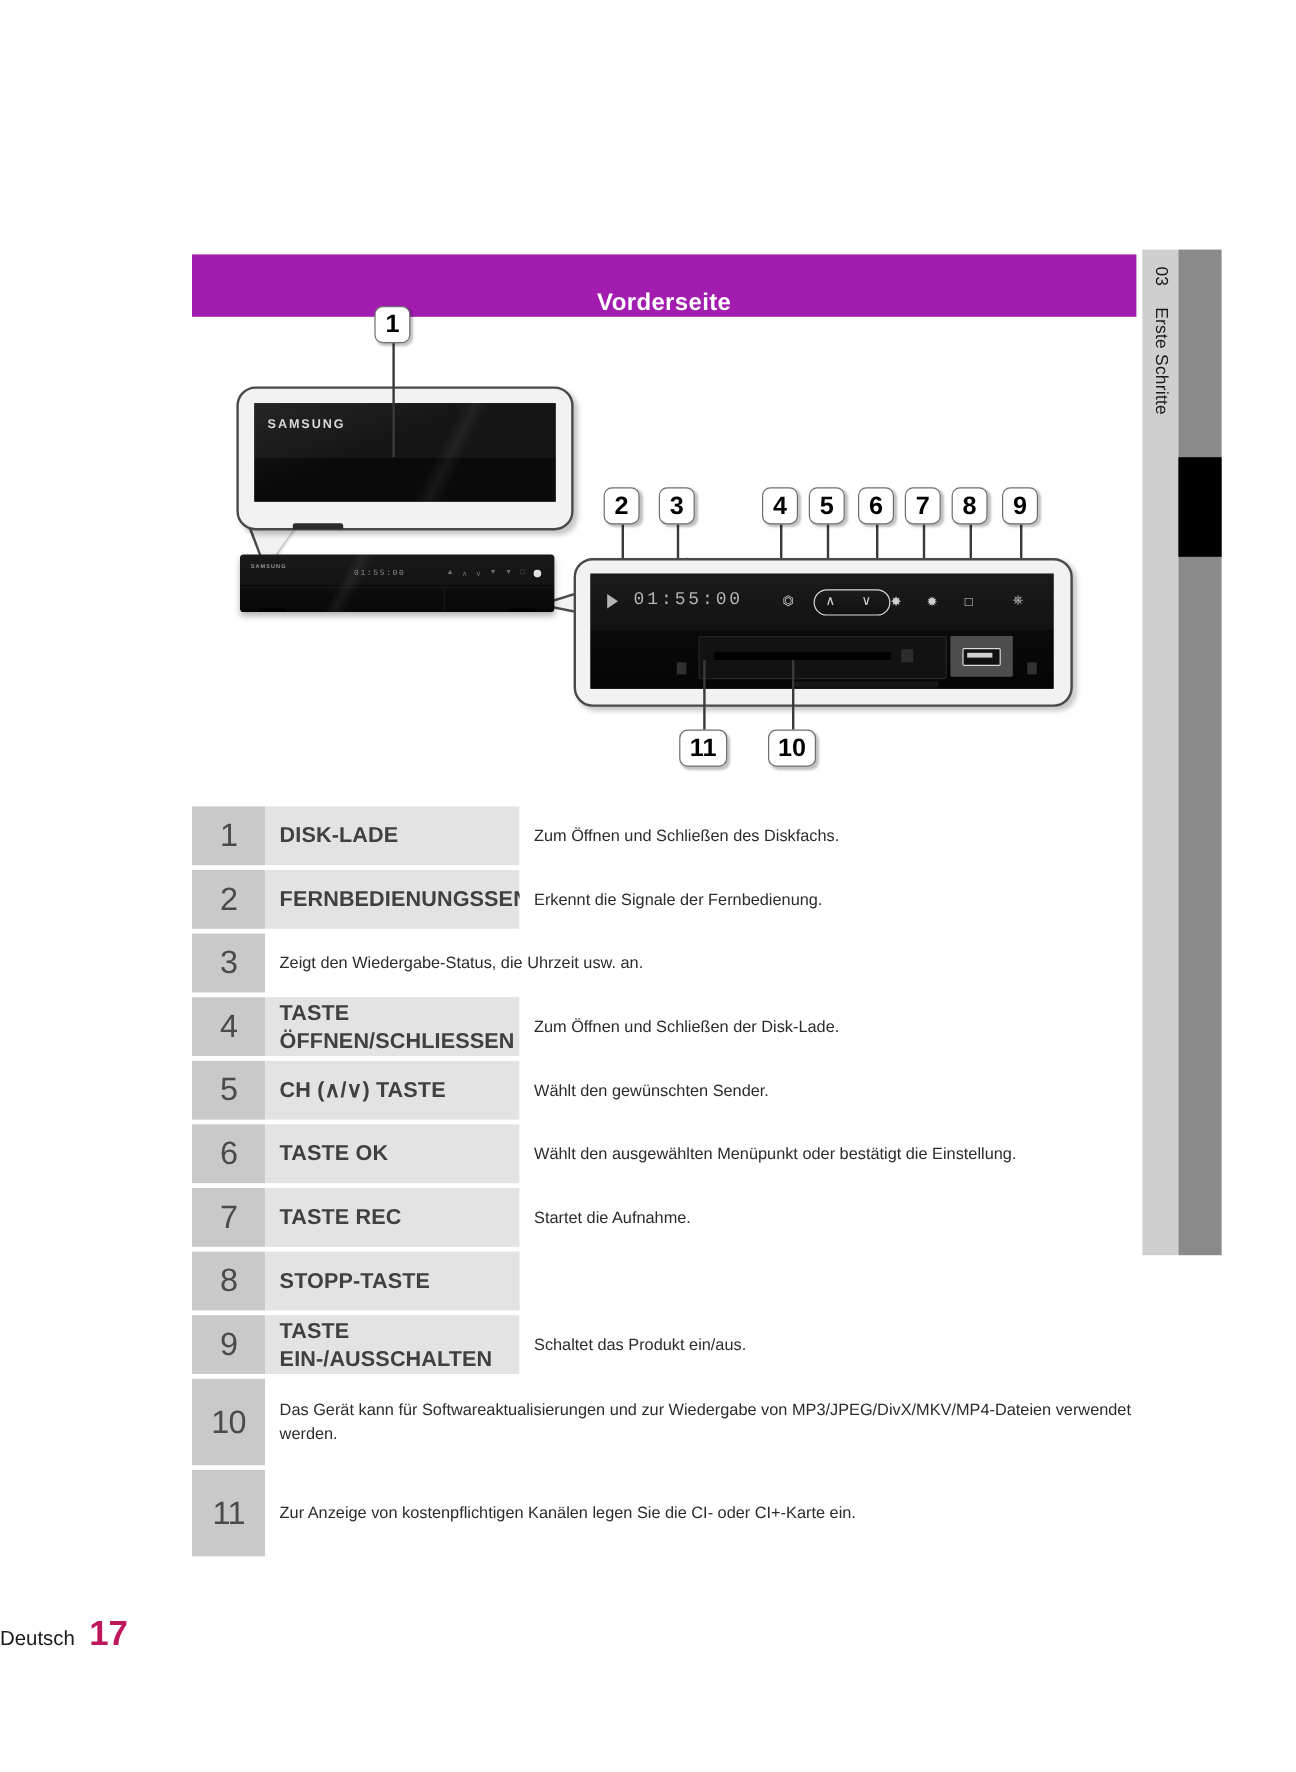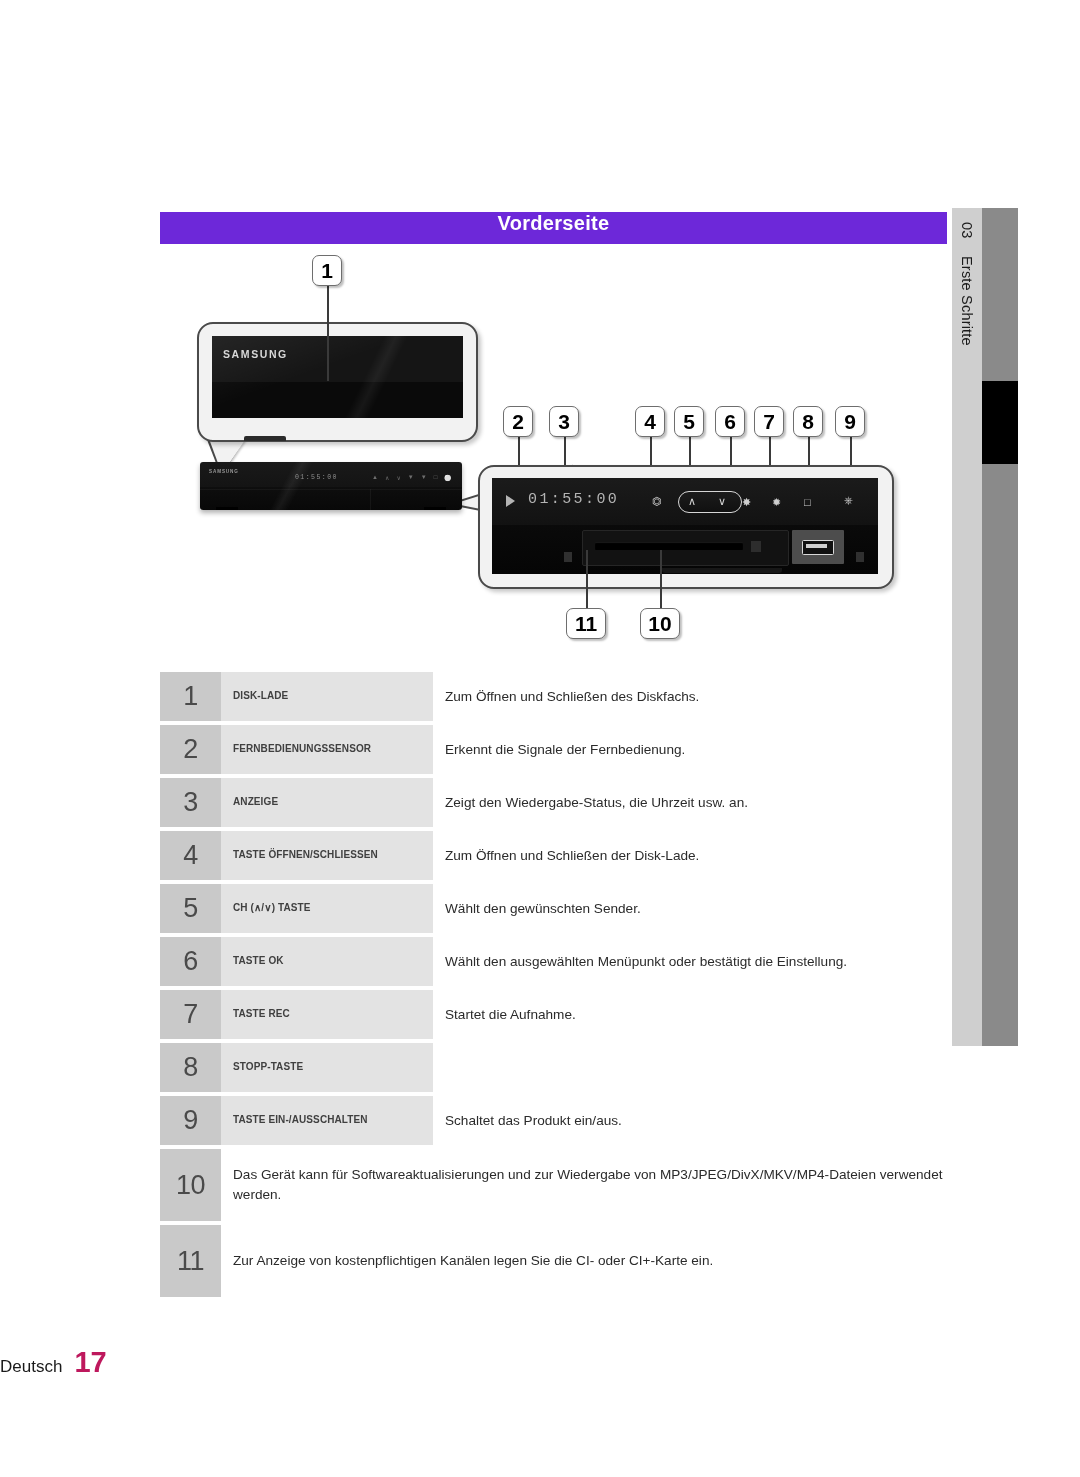--- a/index.html
+++ b/index.html
@@ -65,27 +65,27 @@
   }
   #side-tab-num { top: 14px; font-weight: 400; }
   #side-tab-label { top: 48px; font-weight: 400; }
 
   
   #banner {
     position: absolute;
     left: 160px;
     top: 212px;
     width: 787px;
-    height: 32px;
-    background: #6d28d9;
+    height: 52px;
+    background: #a21caf;
     color: #ffffff;
     font-size: 20px;
     font-weight: bold;
     display: flex;
-    align-items: flex-start;
+    align-items: flex-end;
     justify-content: center;
     letter-spacing: 0.3px;
   }
 
   
   #illustration {
     position: absolute;
     left: 160px;
     top: 250px;
     width: 790px;
@@ -416,21 +416,21 @@
     align-items: center;
     justify-content: center;
     flex: 0 0 61px;
     letter-spacing: -0.5px;
   }
   .cell-label {
     width: 212px;
     flex: 0 0 212px;
     background: #e3e3e3;
     color: #404040;
-    font-size: 10px;
+    font-size: 18px;
     font-weight: bold;
     display: flex;
     align-items: center;
     padding-left: 12px;
     box-sizing: border-box;
     letter-spacing: 0.1px;
     line-height: 1.25;
   }
   .cell-desc {
     flex: 1 1 auto;
@@ -621,21 +621,20 @@
     </div>
 
     <div class="row h1">
       <div class="cell-num">2</div>
       <div class="cell-label">FERNBEDIENUNGSSENSOR</div>
       <div class="cell-desc">Erkennt die Signale der Fernbedienung.</div>
     </div>
 
     <div class="row h1">
       <div class="cell-num">3</div>
-      <div class="cell-label">ANZEIGE</div>
       <div class="cell-desc">Zeigt den Wiedergabe-Status, die Uhrzeit usw. an.</div>
     </div>
 
     <div class="row h1">
       <div class="cell-num">4</div>
       <div class="cell-label">TASTE ÖFFNEN/SCHLIESSEN</div>
       <div class="cell-desc">Zum Öffnen und Schließen der Disk-Lade.</div>
     </div>
 
     <div class="row h1">

